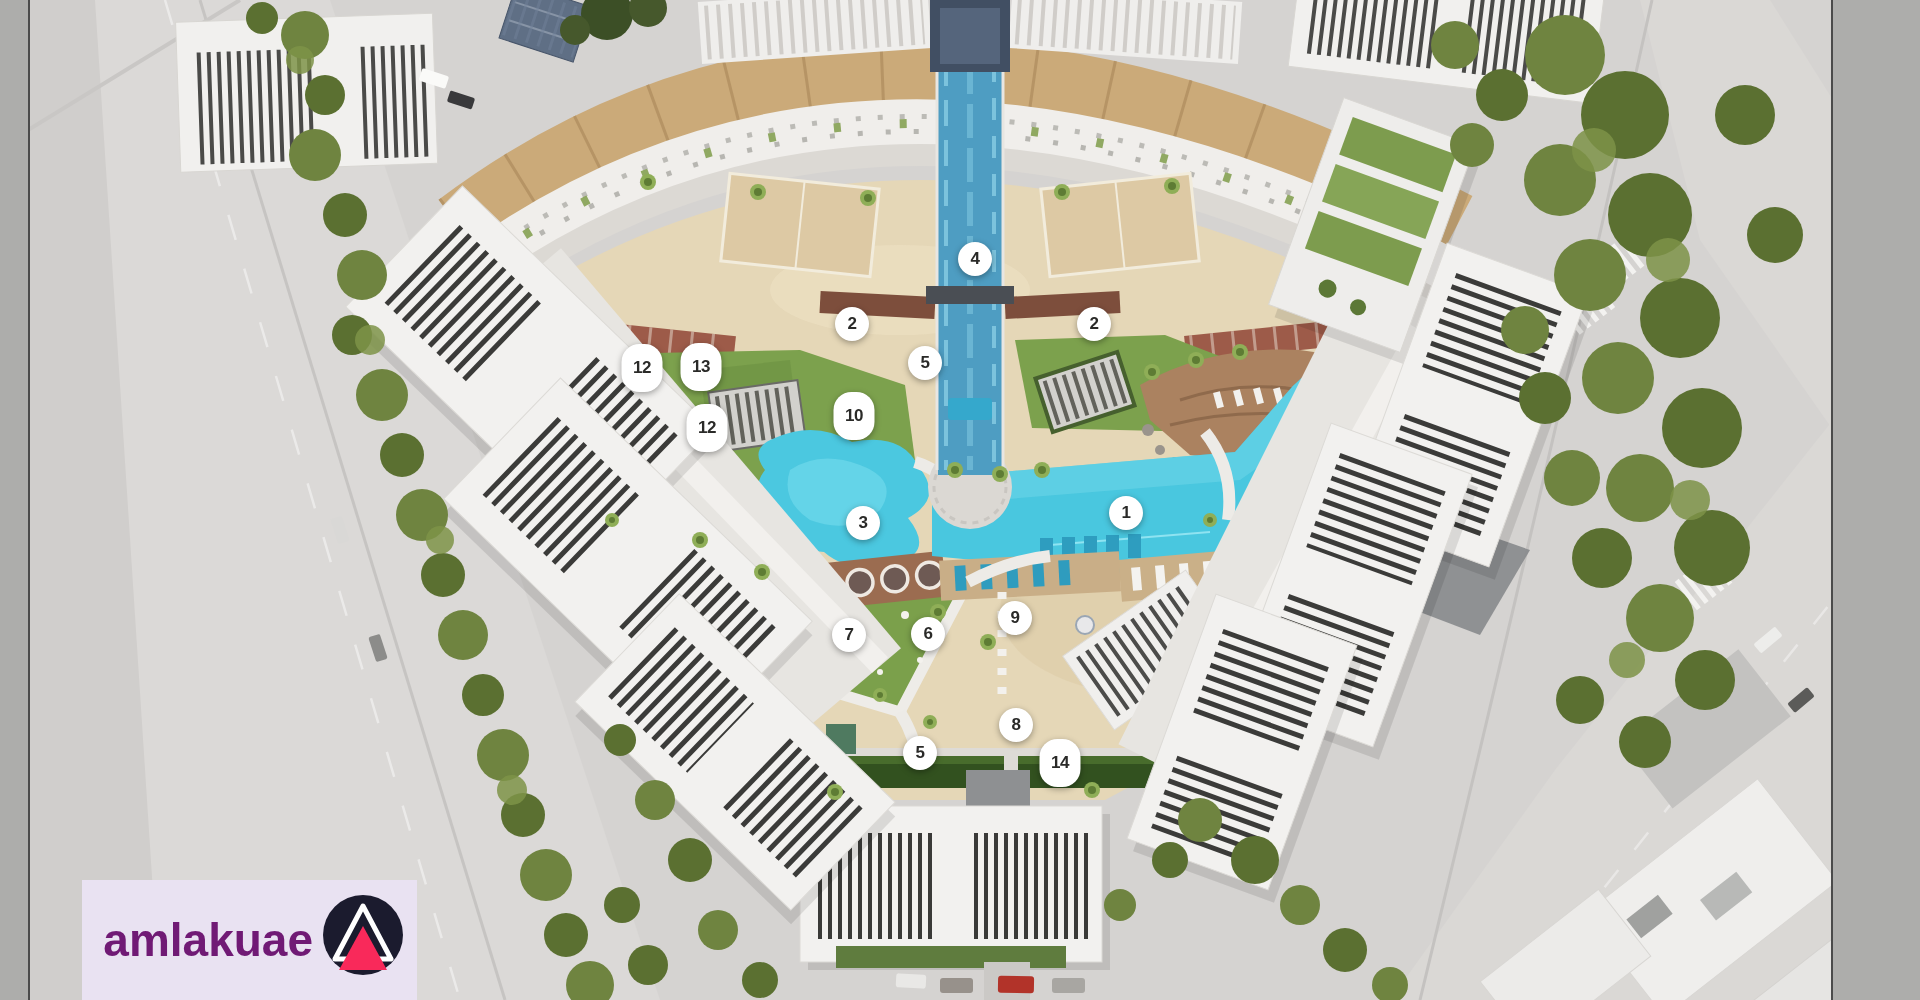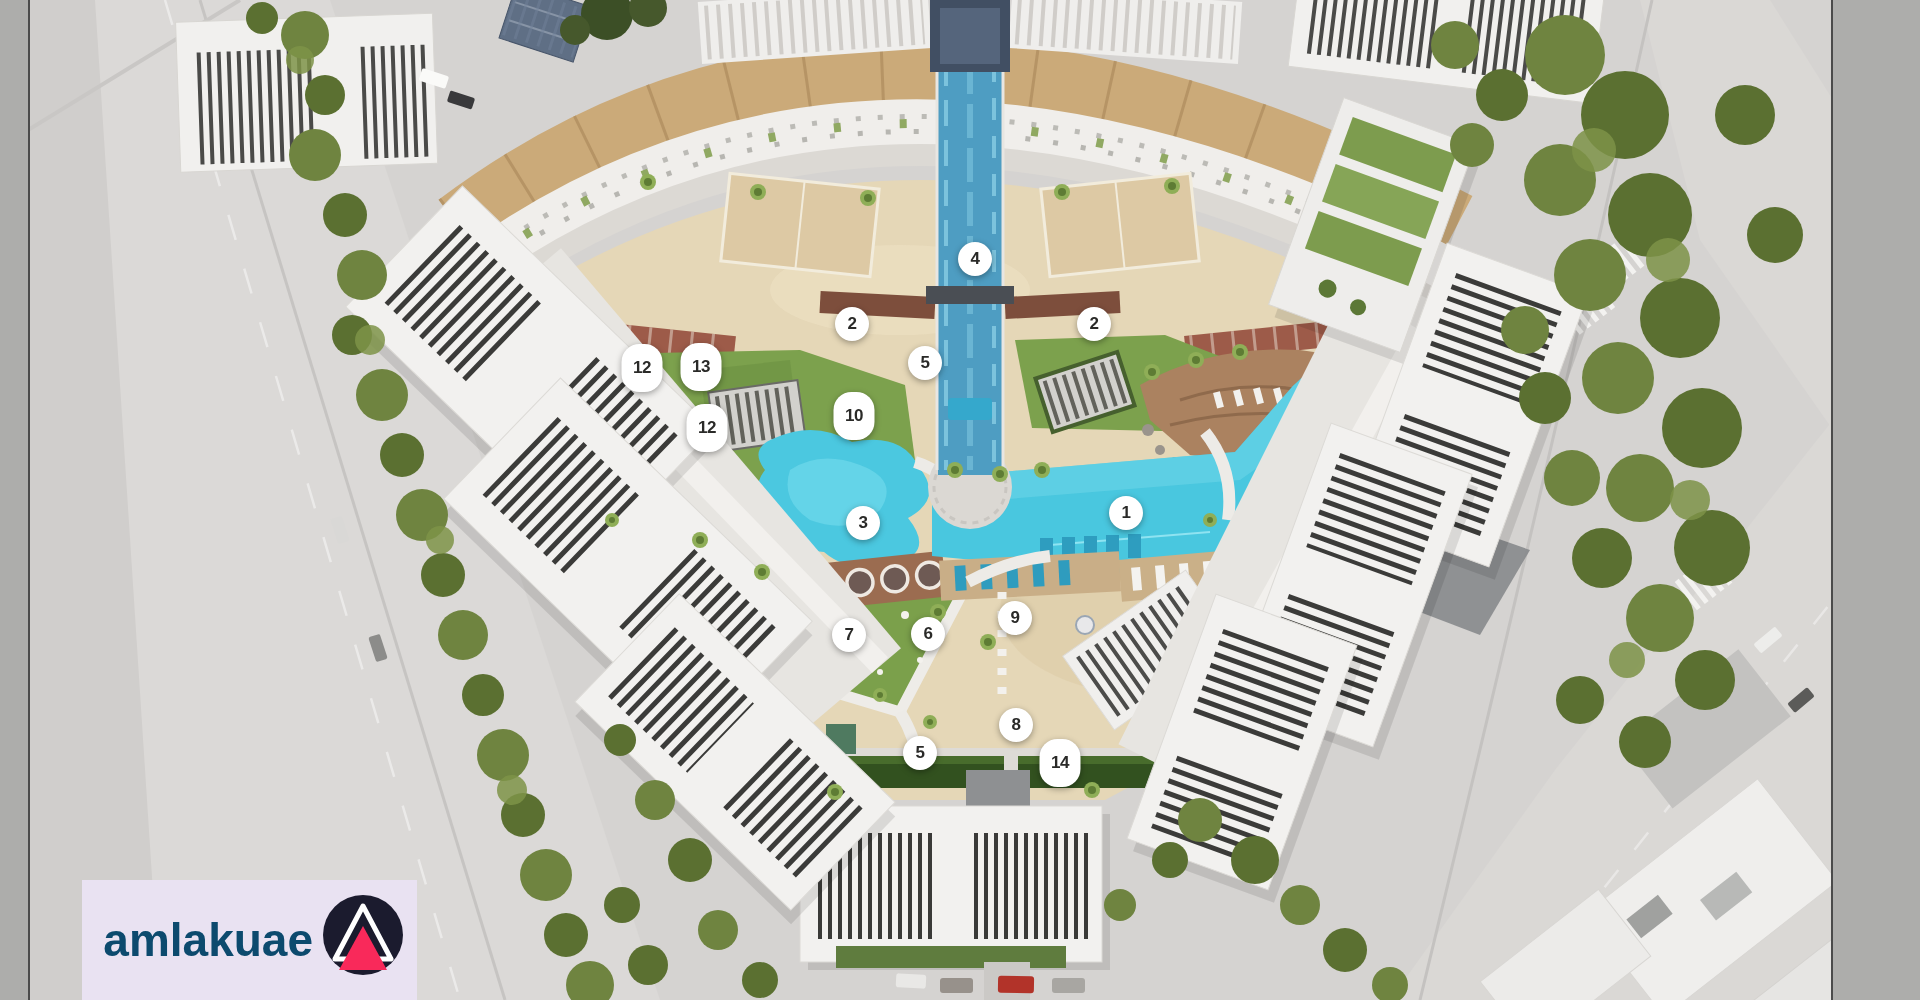--- a/index.html
+++ b/index.html
@@ -13,21 +13,21 @@
     display:flex;align-items:center;justify-content:center;
     font-size:17px;font-weight:bold;color:#2a2a28;letter-spacing:-0.5px;
     box-shadow:0 2px 6px rgba(0,0,0,0.35);
   }
   .marker.wide{min-width:41px;height:48px;border-radius:18px;}
   .logo{
     position:absolute;left:82px;top:880px;width:335px;height:120px;
     background:#e9e2f2;display:flex;align-items:center;justify-content:flex-end;
     gap:6px;padding-right:10px;box-sizing:border-box;
   }
-  .logo-text{font-size:46px;font-weight:bold;color:#0c4a6e;line-height:1;}
+  .logo-text{font-size:46px;font-weight:bold;color:#701a75;line-height:1;}
   .logo-mark{width:88px;height:94px;overflow:visible;flex:0 0 auto;}
 </style>
 </head>
 <body>
 
 <div class="stage">
 <svg class="scene" viewBox="0 0 1920 1000" preserveAspectRatio="none">
   <defs>
     <clipPath id="frameClip">
           <rect x="28" y="0" width="1805" height="1000"></rect>

